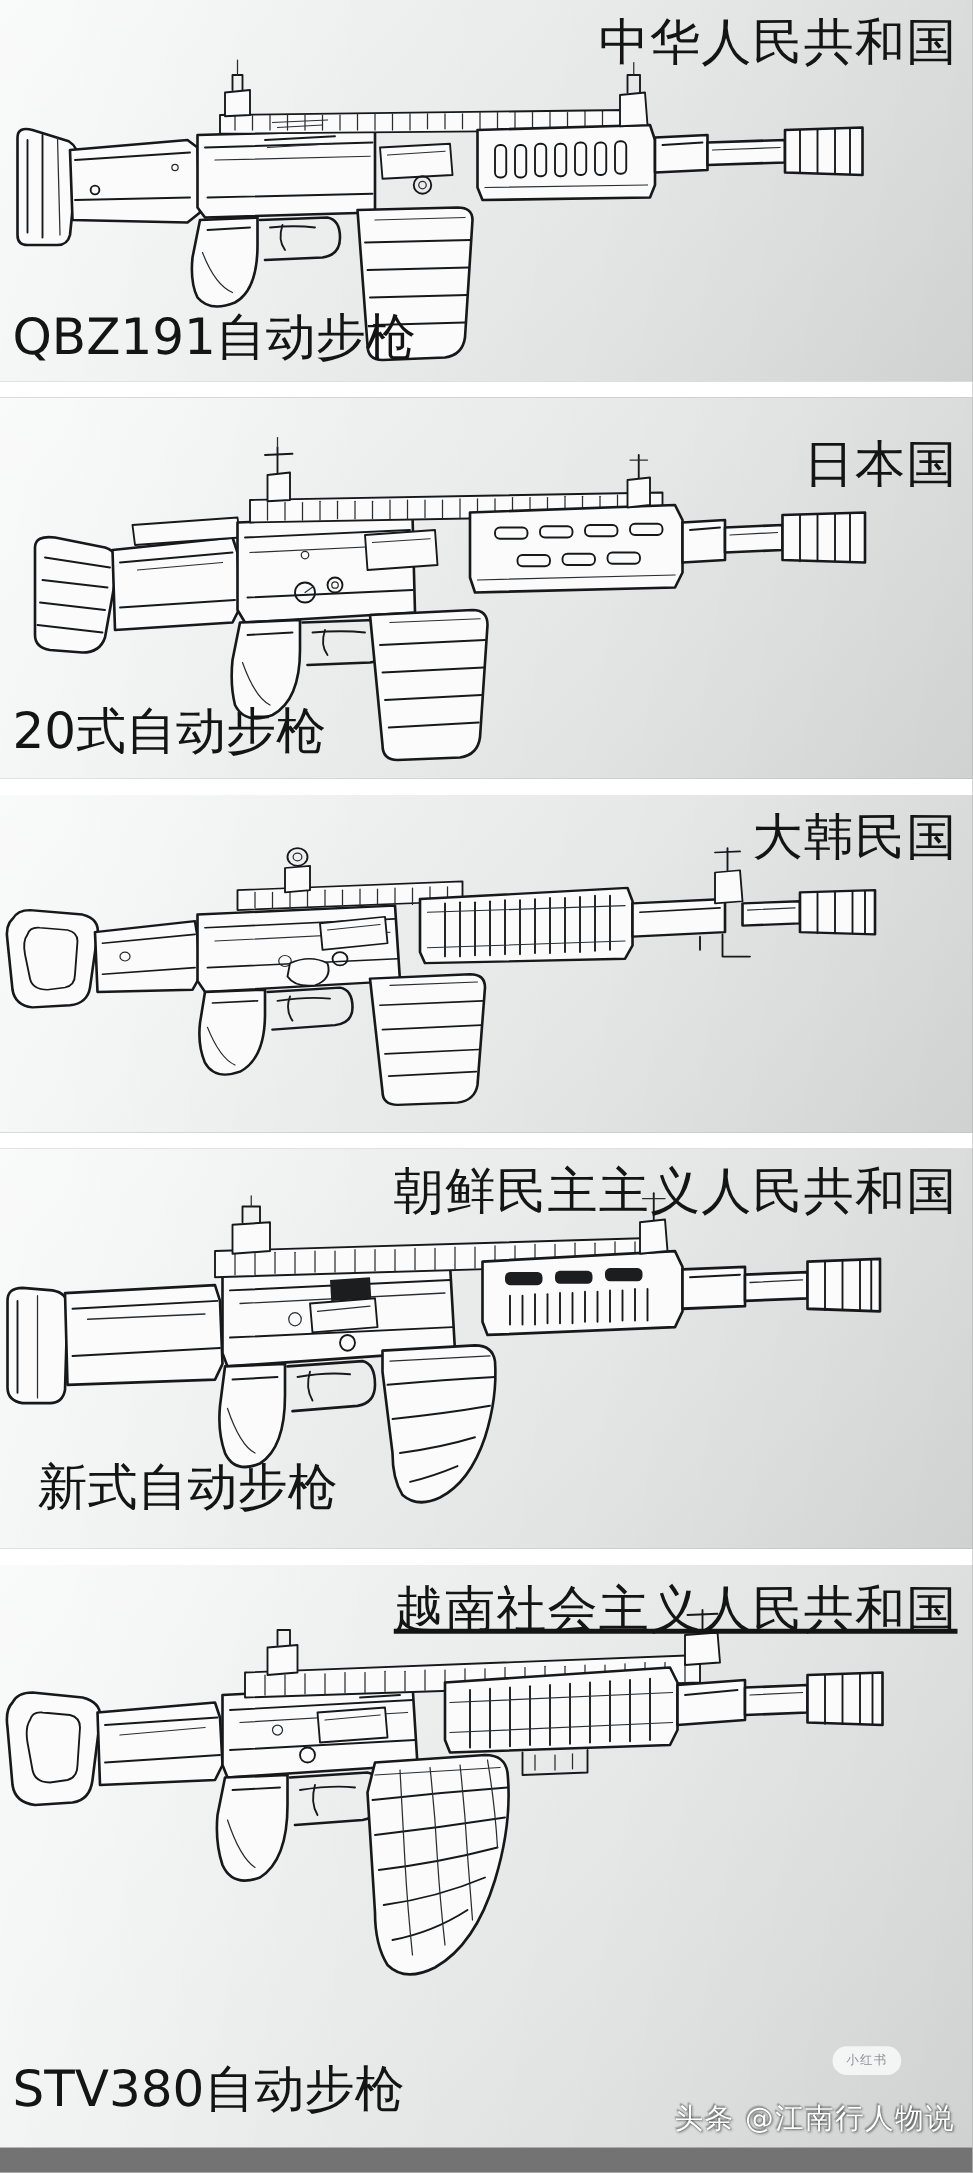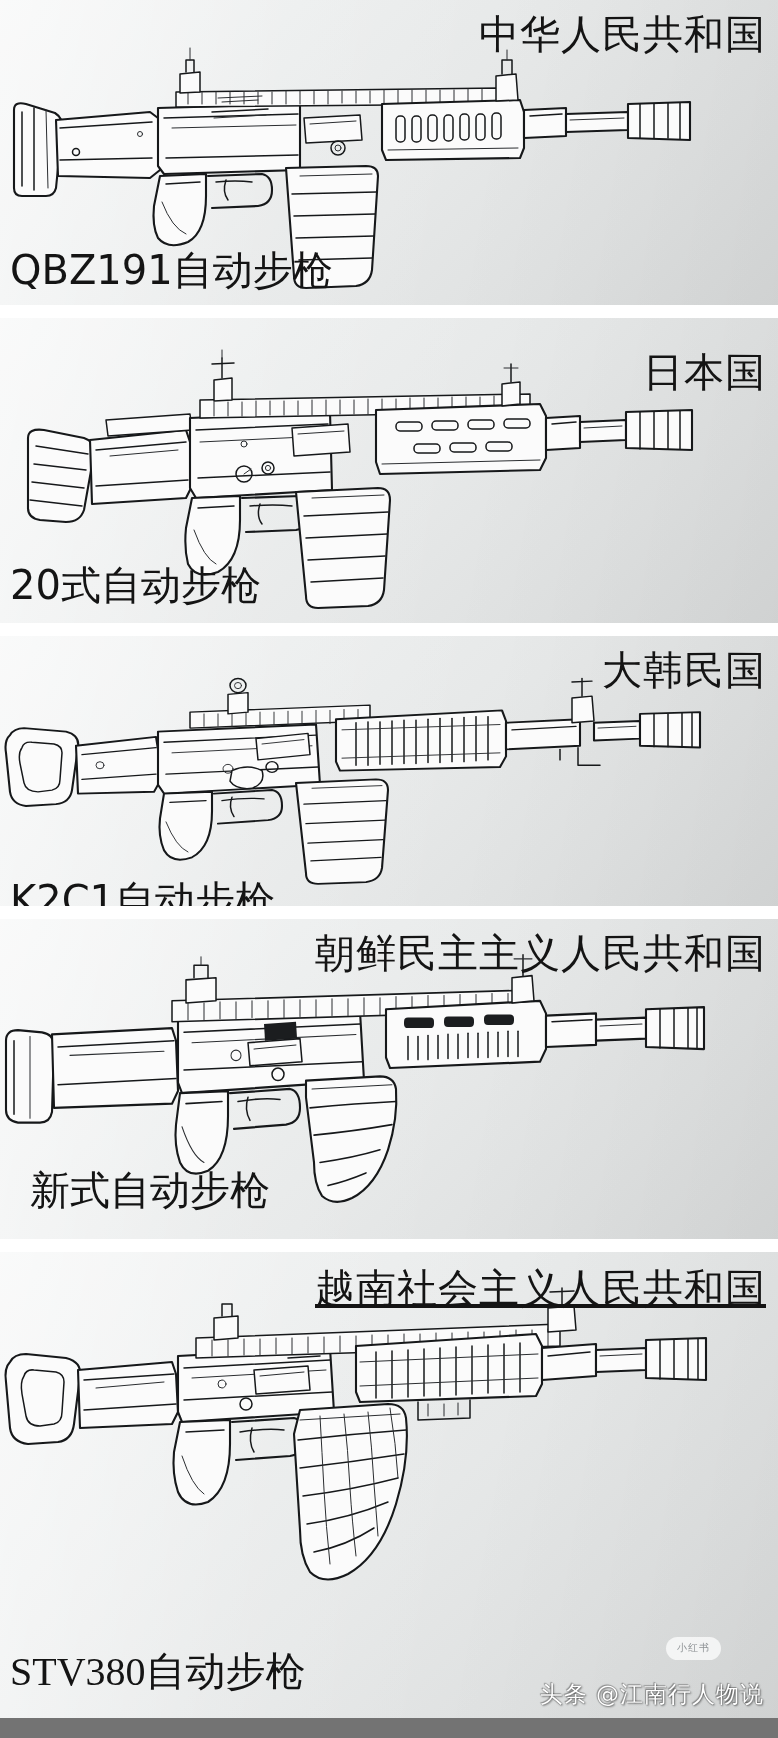--- a/index.html
+++ b/index.html
@@ -424,21 +424,20 @@
           <path d="M304 190 L386 186"></path>
           <path d="M306 212 L385 208"></path>
           <path d="M308 234 L383 230"></path>
           <path d="M311 254 L381 250"></path>
         </g>
         <path class="lt" d="M312 172 L382 169"></path>
       </svg>
     </div>
     <div class="sheen"></div>
     <div class="country" style="top: 14px;">大韩民国</div>
-    <div class="weapon" style="top: 244px;">K2C1自动步枪</div>
   </div>
 
   <div class="gap" style="height: 13px;"></div>
 
   <div class="panel" id="p4" style="height: 320px;">
     <div class="art">
       <svg viewBox="0 0 778 305" preserveAspectRatio="none">
 
         <path class="fillw" d="M6 116 L6 182 Q6 192 18 194 L40 194 Q50 194 52 184 L54 120 Q54 110 42 108 L18 106 Q6 106 6 116 Z"></path>
         <path class="lm" d="M14 116 L14 186"></path>
@@ -663,18 +662,18 @@
         <path class="lt" d="M300 168 L400 162"></path>
 
         <path class="lm" d="M418 150 L418 168 L470 166 L470 148"></path>
         <path class="lt" d="M428 152 L428 164"></path>
         <path class="lt" d="M444 152 L444 164"></path>
         <path class="lt" d="M458 151 L458 163"></path>
       </svg>
     </div>
     <div class="sheen"></div>
     <div class="country" style="top: 16px; text-decoration: underline;">越南社会主义人民共和国</div>
-    <div class="weapon" style="top: 400px; font-family: Liberation Serif, serif;">STV380自动步枪</div>
+    <div class="weapon" style="top: 400px;">STV380自动步枪</div>
     <div class="watermark" style="left: 666px; top: 385px;">小红书</div>
     <div class="credit">头条 @江南行人物说</div>
   </div>
 
 </div>
 
 </body></html>

